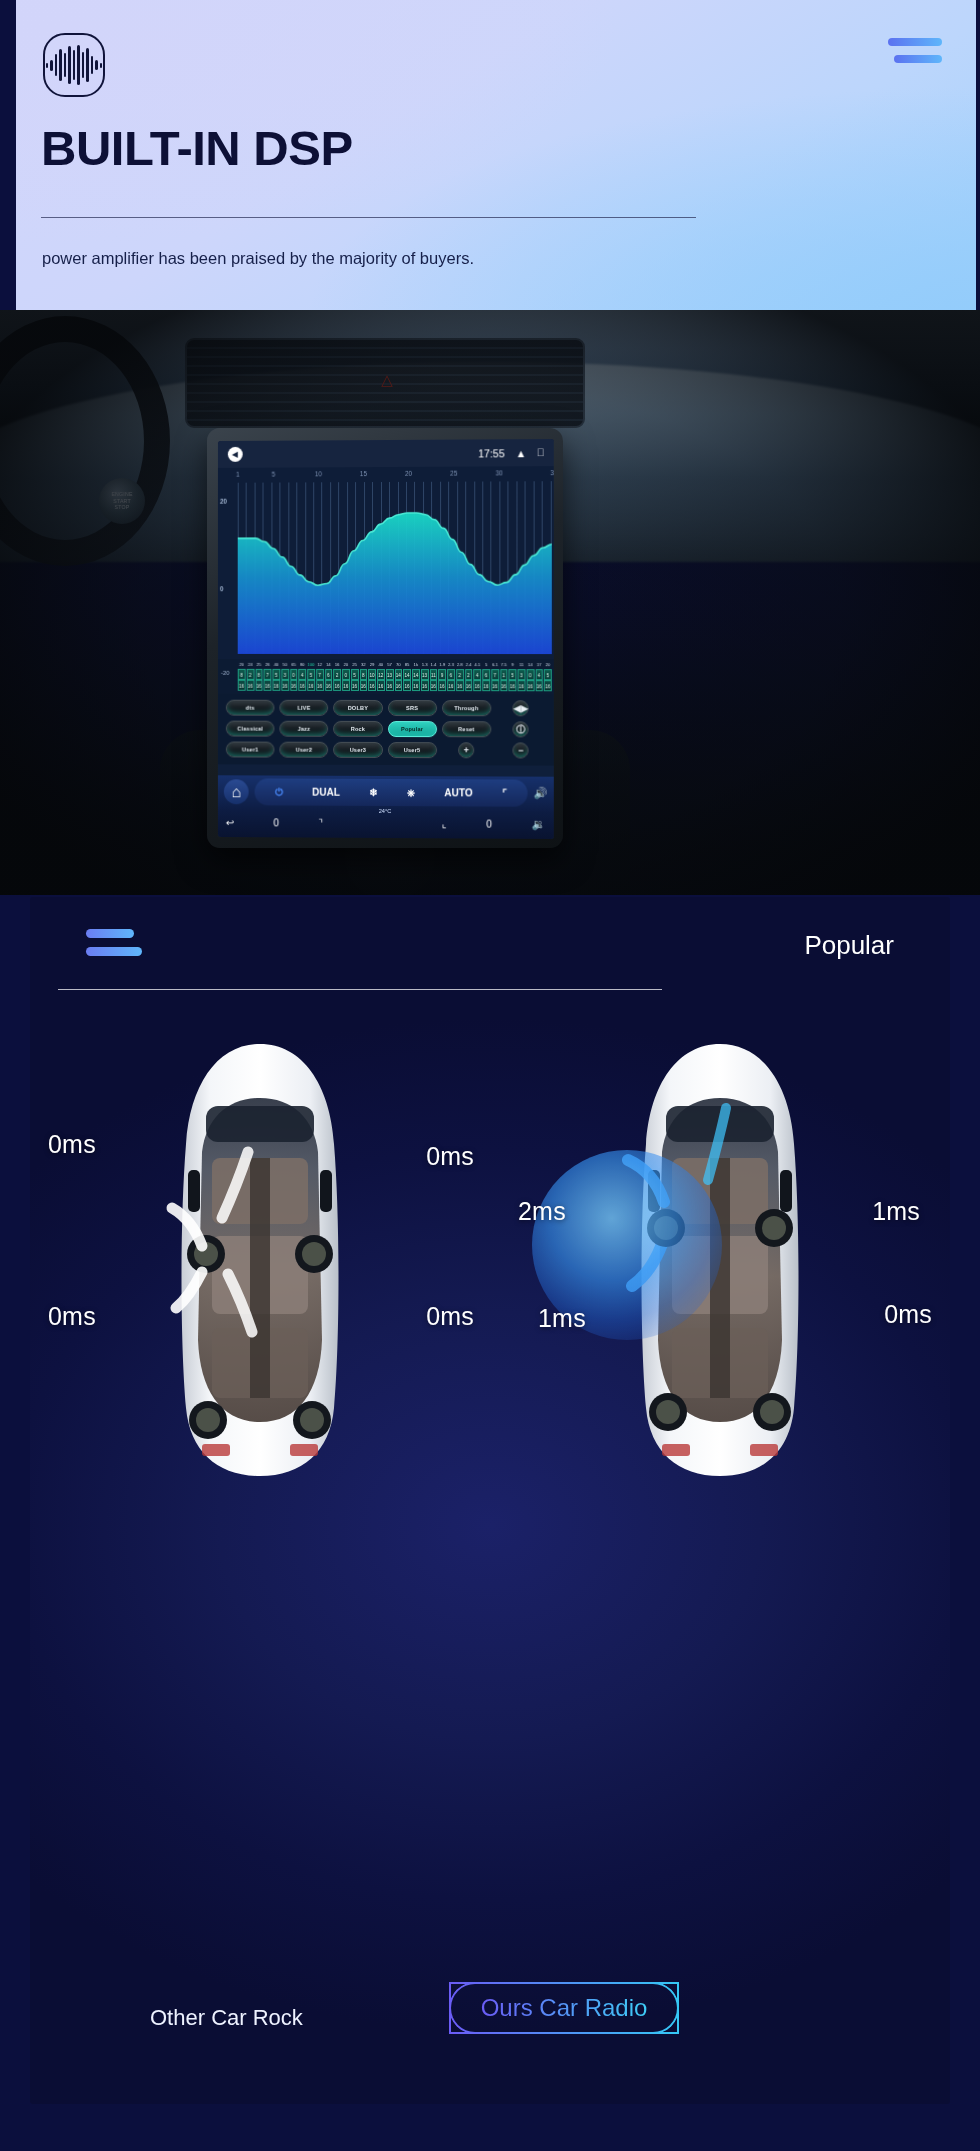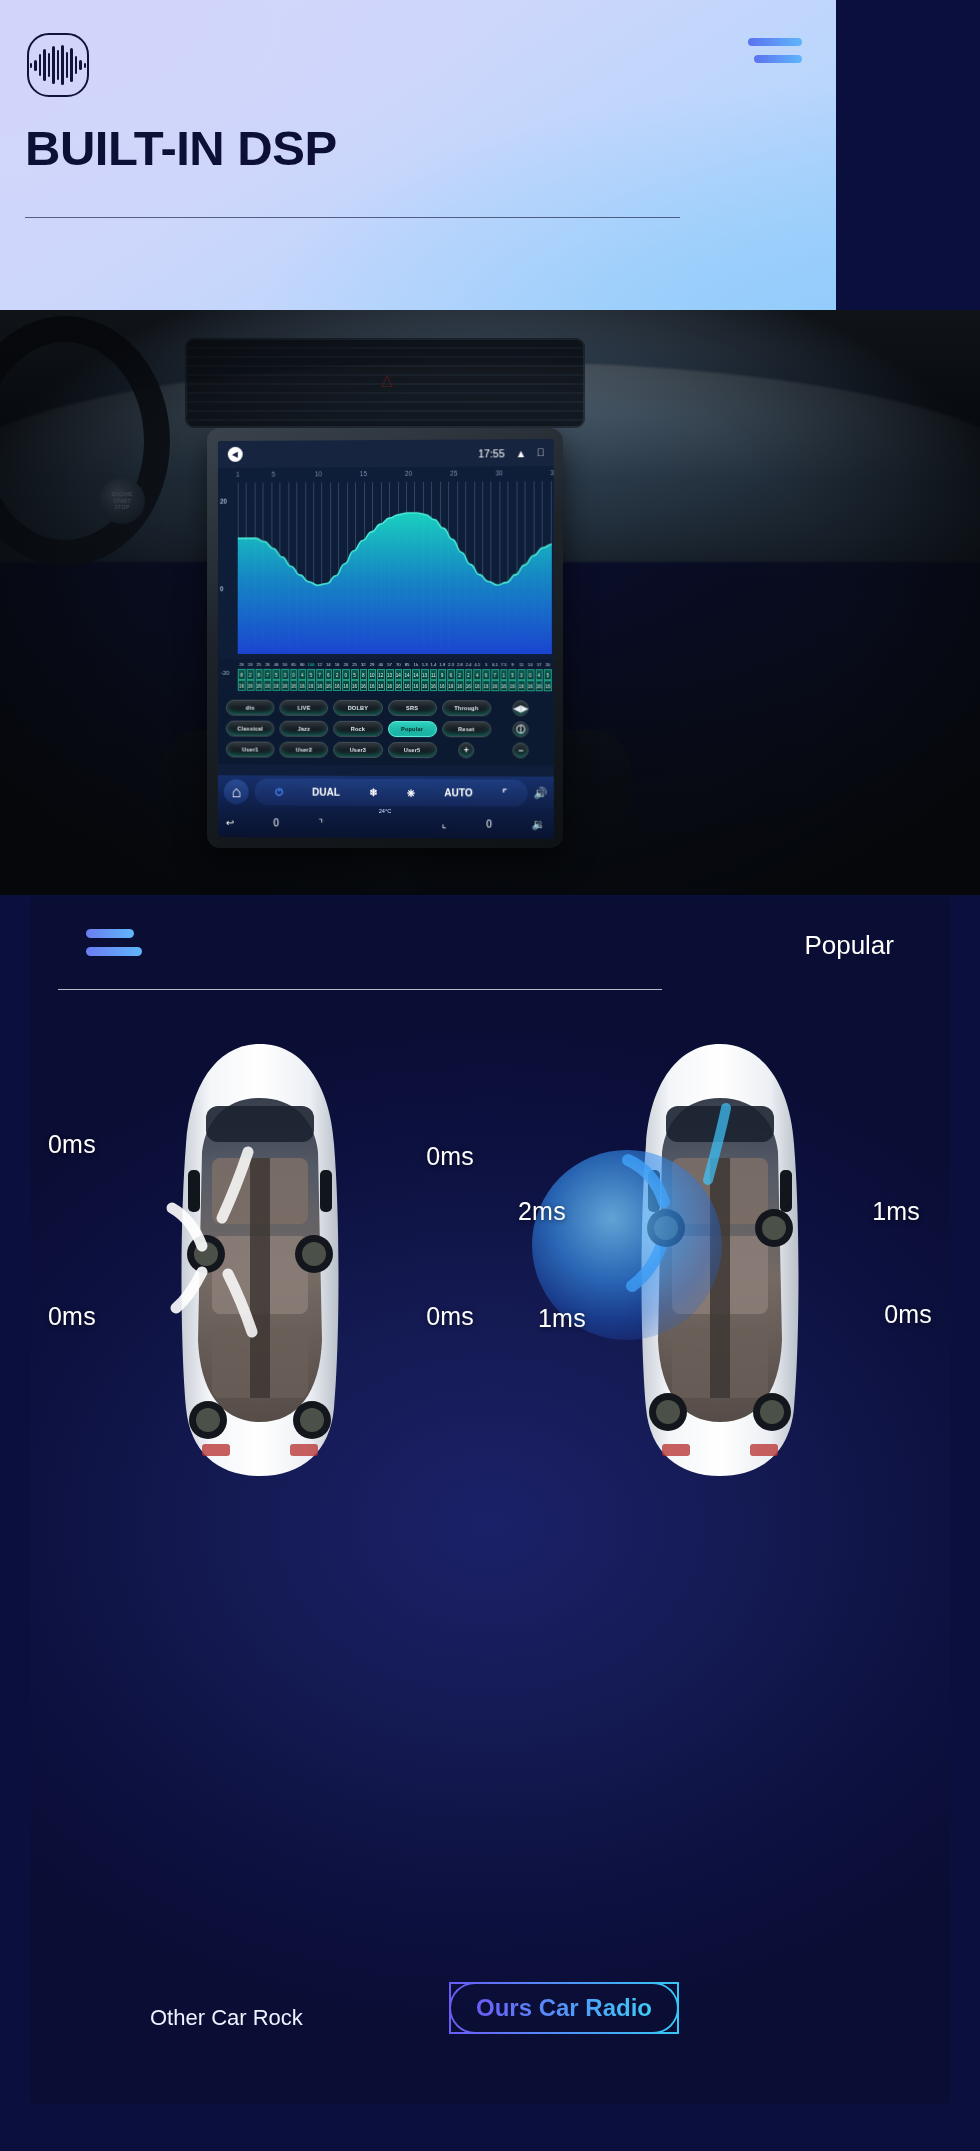--- a/index.html
+++ b/index.html
@@ -7,21 +7,21 @@
     width: 980px;
     height: 2151px;
     font-family: "Liberation Sans", sans-serif;
     background: #0b0f3d;
     overflow: hidden;
   }
   .page { position: relative; width: 980px; height: 2151px; }
 
   
   .hero {
-    position: absolute; left: 0; top: 0; width: 836px; height: 440px;
+    position: absolute; left: 16px; top: 0; width: 960px; height: 440px;
     background:
       radial-gradient(120% 90% at 100% 72%, #93ccfb 0%, rgba(147,204,251,0) 58%),
       radial-gradient(95% 80% at 4% 6%, #d2d5fa 0%, rgba(210,213,250,0) 62%),
       linear-gradient(148deg, #d3d6fb 0%, #cdd6fb 34%, #bcd6fc 60%, #a6d2fb 82%, #95cbfa 100%);
   }
   .logo-badge {
     position: absolute; left: 27px; top: 33px; width: 62px; height: 64px;
     border: 2px solid #10143a; border-radius: 22px;
     display: flex; align-items: center; justify-content: center;
   }
@@ -289,21 +289,21 @@
     border-image: linear-gradient(90deg,#6b5cf6 0%, #35c8f5 100%) 1;
     display: flex; align-items: center; justify-content: center;
   }
   .pill-inner {
     position: absolute; inset: -2px; border-radius: 27px;
     background: linear-gradient(90deg,#6b5cf6 0%, #35c8f5 100%);
     -webkit-mask: linear-gradient(#000 0 0) content-box, linear-gradient(#000 0 0);
     -webkit-mask-composite: xor; mask-composite: exclude; padding: 2px;
   }
   .pill-txt {
-    font-size: 24px; font-weight: 700;
+    font-size: 24px; font-weight: 400;
     background: linear-gradient(90deg,#6b5cf6 0%, #3ecdf7 100%);
     -webkit-background-clip: text; background-clip: text; color: transparent;
     position: relative; z-index: 2;
   }
 </style>
 </head>
 <body>
 
 <div class="page">
 
@@ -327,20 +327,21 @@
     </div>
 
     <div class="menu-bars">
       <span class="b1"></span>
       <span class="b2"></span>
     </div>
 
     <h1 class="hero-title">BUILT-IN DSP</h1>
     <div class="hero-rule"></div>
     <div class="hero-desc">
+      <div>power amplifier has been praised by the majority of buyers.</div>
     </div>
   </section>
 
   <section class="dash">
     <div class="dash-sky"></div>
     <div class="dash-hood"></div>
     <div class="vent-grid"></div>
     <div class="hazard">△</div>
     <div class="steering"></div>
     <div class="engine-btn">ENGINE<br>START<br>STOP</div>

